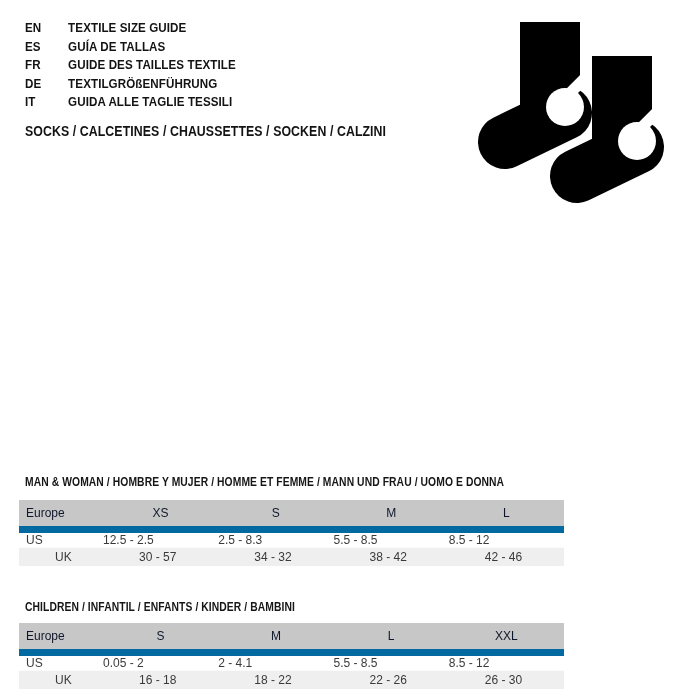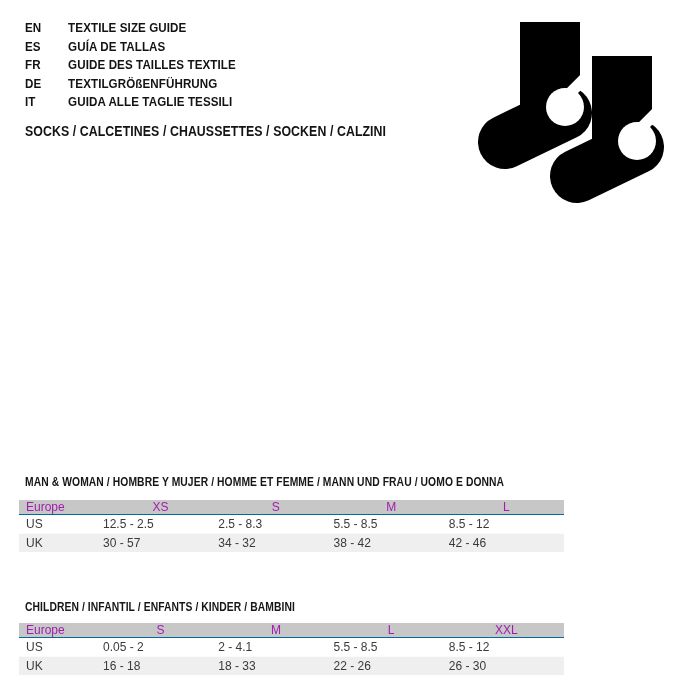--- a/index.html
+++ b/index.html
@@ -53,28 +53,28 @@
   table.size-table {
     position: absolute; left: 19px; width: 545px;
     border-collapse: separate; border-spacing: 0;
     table-layout: fixed;
     font-size: 12px; color: #3a3a3a;
   }
   table.size-table.t1 { top: 500px; }
   table.size-table.t2 { top: 623px; }
 
   table.size-table th {
-    background: #c7c7c7; height: 14px;
+    background: #c7c7c7; height: 26px;
     font-weight: 400; text-align: center;
-    color: #a21caf;
+    color: #0f172a;
   }
   table.size-table td { height: 19px; text-align: left; background: #ffffff; }
   table.size-table .c0 { width: 84px; text-align: left; padding-left: 7px; }
-  table.size-table tr.row-uk td { background: #efefef; border-top: 1px solid #fbfbfb; }
-  table.size-table tr.row-us td { border-top: 1px solid #0369a1; }
+  table.size-table tr.row-uk td { background: #efefef; border-top: 1px solid #fbfbfb; padding-left: 36px; }
+  table.size-table tr.row-us td { border-top: 7px solid #0369a1; }
 </style>
 </head>
 <body>
 
 <div class="canvas">
 
   <div class="lang-block">
     <div class="lang-row">
       <span class="lang-code">EN</span>
       <span class="lang-label">TEXTILE SIZE GUIDE</span>
@@ -172,20 +172,20 @@
       <tr class="row-us">
         <td class="c0">US</td>
         <td>0.05 - 2</td>
         <td>2 - 4.1</td>
         <td>5.5 - 8.5</td>
         <td>8.5 - 12</td>
       </tr>
       <tr class="row-uk">
         <td class="c0">UK</td>
         <td>16 - 18</td>
-        <td>18 - 33</td>
+        <td>18 - 22</td>
         <td>22 - 26</td>
         <td>26 - 30</td>
       </tr>
     </tbody>
   </table>
 
 </div>
 
 </body></html>

